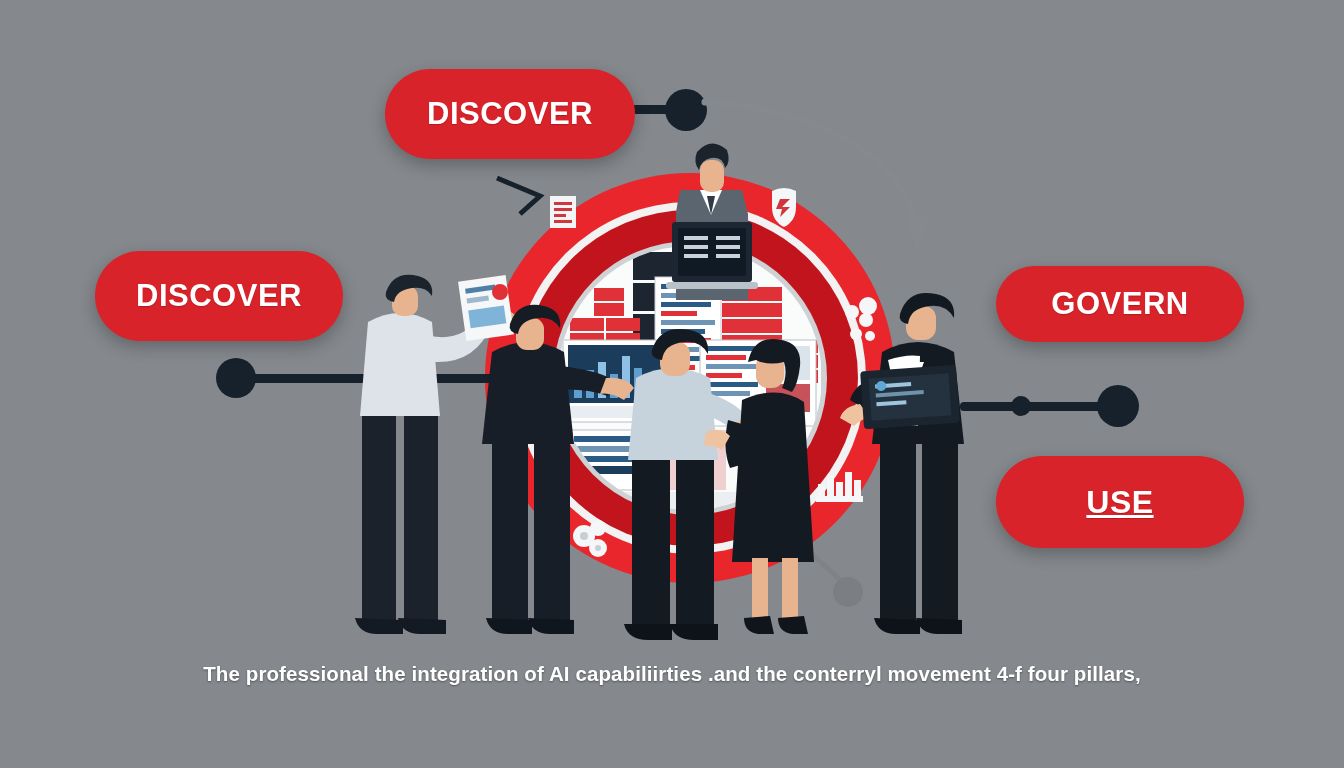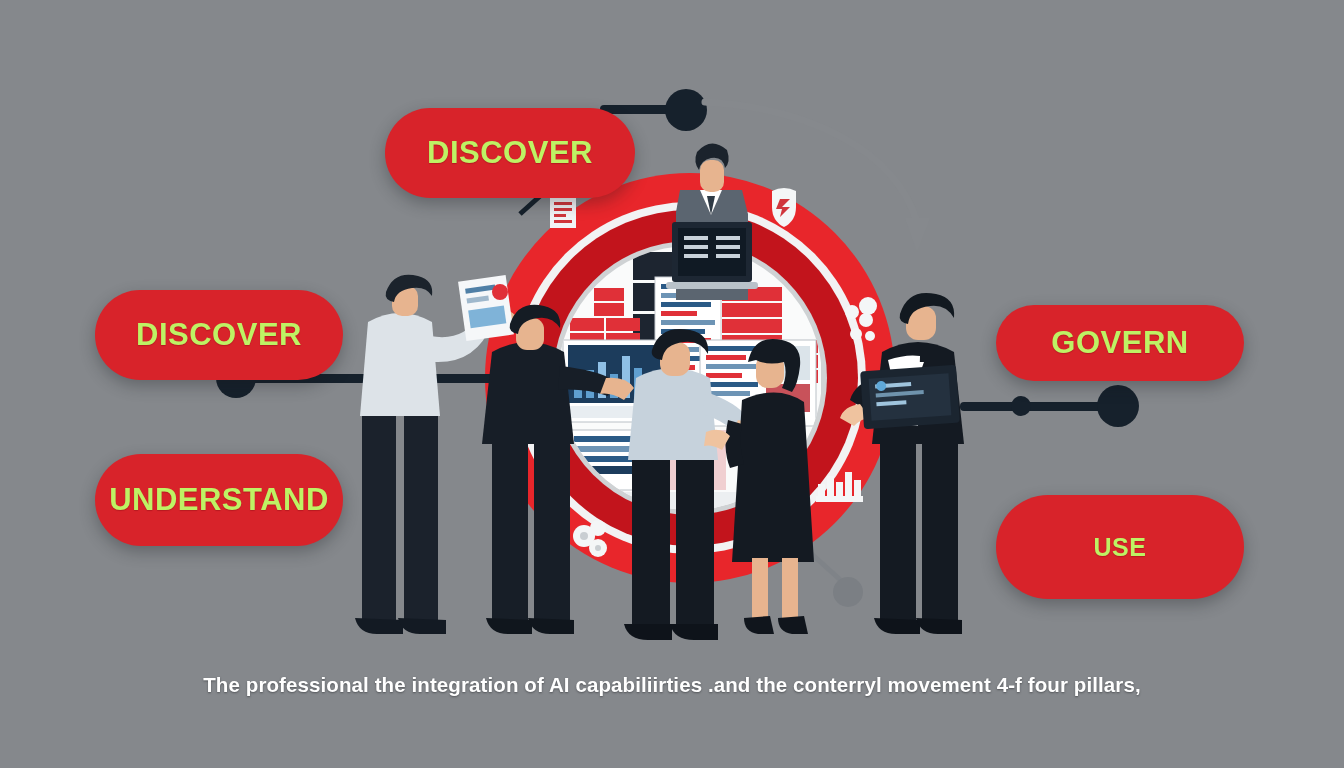--- a/index.html
+++ b/index.html
@@ -23,52 +23,50 @@
     inset: 0;
   }
   
   .pill {
     position: absolute;
     display: flex;
     align-items: center;
     justify-content: center;
     border-radius: 999px;
     background: #d8232a;
-    color: #bef264;
+    color: #ffffff;
     font-weight: bold;
     letter-spacing: 0.5px;
     box-shadow: 0 6px 16px rgba(20,22,26,.30);
     user-select: none;
-    margin-top: 39px;
   }
   .pill span {
     display: block;
     text-shadow: 0 1px 1px rgba(120,10,14,.35);
   }
   .pill-discover-top  { left: 385px; top: 69px;  width: 250px; height: 90px;  font-size: 31px; }
   .pill-discover-left { left: 95px;  top: 251px; width: 248px; height: 90px;  font-size: 31px; }
   .pill-understand    { left: 95px;  top: 415px; width: 248px; height: 92px;  font-size: 31px; }
   .pill-govern        { left: 996px; top: 266px; width: 248px; height: 76px;  font-size: 31px; }
-  .pill-use           { left: 996px; top: 456px; width: 248px; height: 104px;  font-size: 25px; }
+  .pill-use           { left: 996px; top: 456px; width: 248px; height: 92px;  font-size: 32px; text-decoration: underline; }
 
   
   .caption {
     position: absolute;
     left: 50%;
     transform: translateX(-50%);
     top: 658px;
     width: 1020px;
     text-align: center;
     color: #ffffff;
     font-size: 20.5px;
     line-height: 31px;
     font-weight: bold;
     text-shadow: 0 1px 2px rgba(40,42,46,.55);
     letter-spacing: .1px;
-    margin-top: 11px;
   }
   .caption .line { display: block; white-space: nowrap; }
 </style>
 </head>
 <body>
 
 <div id="stage">
 
   <svg id="artboard" viewBox="0 0 1344 768" width="1344" height="768">
     <defs>
@@ -346,23 +344,20 @@
   </svg>
 
   <div class="pill pill-discover-top">
     <span>DISCOVER</span>
   </div>
 
   <div class="pill pill-discover-left">
     <span>DISCOVER</span>
   </div>
 
-  <div class="pill pill-understand">
-    <span>UNDERSTAND</span>
-  </div>
 
   <div class="pill pill-govern">
     <span>GOVERN</span>
   </div>
 
   <div class="pill pill-use">
     <span>USE</span>
   </div>
 
   <div class="caption">

